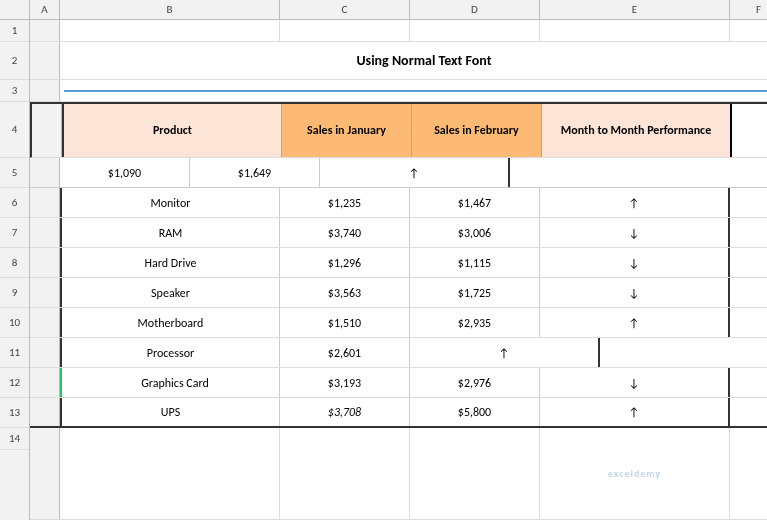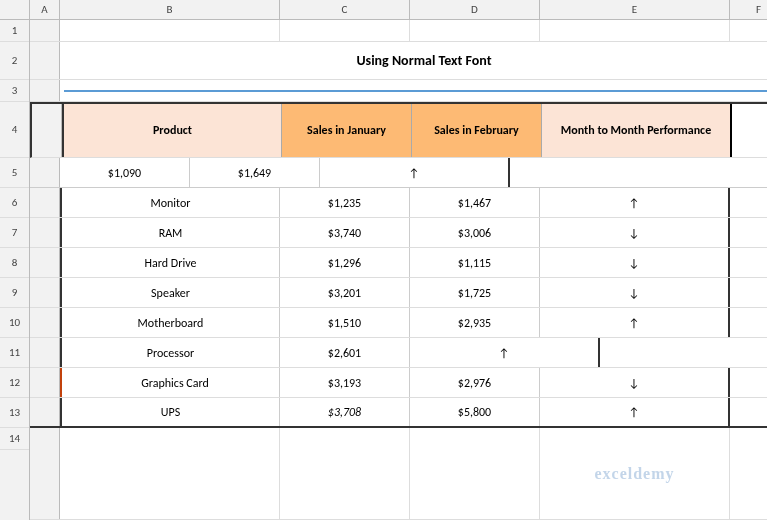--- a/index.html
+++ b/index.html
@@ -241,21 +241,21 @@
         <div class="cell col-b" style="border-left:2px solid #333; border-right:1px solid #ccc; justify-content:center;">Hard Drive</div>
         <div class="cell col-c" style="border-right:1px solid #ccc; justify-content:center;">$1,296</div>
         <div class="cell col-d" style="border-right:1px solid #ccc; justify-content:center;">$1,115</div>
         <div class="cell col-e" style="border-right:2px solid #333; justify-content:center;">↓</div>
         <div class="cell col-f"></div>
       </div>
 
       <div class="grid-row data-row-height">
         <div class="cell col-a" style="background:#f2f2f2; border-right:1px solid #bbb;"></div>
         <div class="cell col-b" style="border-left:2px solid #333; border-right:1px solid #ccc; justify-content:center;">Speaker</div>
-        <div class="cell col-c" style="border-right:1px solid #ccc; justify-content:center;">$3,201</div>
+        <div class="cell col-c" style="border-right:1px solid #ccc; justify-content:center;">$3,563</div>
         <div class="cell col-d" style="border-right:1px solid #ccc; justify-content:center;">$1,725</div>
         <div class="cell col-e" style="border-right:2px solid #333; justify-content:center;">↓</div>
         <div class="cell col-f"></div>
       </div>
 
       <div class="grid-row data-row-height">
         <div class="cell col-a" style="background:#f2f2f2; border-right:1px solid #bbb;"></div>
         <div class="cell col-b" style="border-left:2px solid #333; border-right:1px solid #ccc; justify-content:center;">Motherboard</div>
         <div class="cell col-c" style="border-right:1px solid #ccc; justify-content:center;">$1,510</div>
         <div class="cell col-d" style="border-right:1px solid #ccc; justify-content:center;">$2,935</div>
@@ -266,21 +266,21 @@
       <div class="grid-row data-row-height">
         <div class="cell col-a" style="background:#f2f2f2; border-right:1px solid #bbb;"></div>
         <div class="cell col-b" style="border-left:2px solid #333; border-right:1px solid #ccc; justify-content:center;">Processor</div>
         <div class="cell col-c" style="border-right:1px solid #ccc; justify-content:center;">$2,601</div>
         <div class="cell col-e" style="border-right:2px solid #333; justify-content:center;">↑</div>
         <div class="cell col-f"></div>
       </div>
 
       <div class="grid-row data-row-height">
         <div class="cell col-a" style="background:#f2f2f2; border-right:1px solid #bbb;"></div>
-        <div class="cell col-b" style="border-left:2px solid #c2410c; border-right:1px solid #ccc; justify-content:center;padding-left:13px;">Graphics Card</div>
+        <div class="cell col-b" style="border-left:2px solid #22c55e; border-right:1px solid #ccc; justify-content:center;padding-left:13px;">Graphics Card</div>
         <div class="cell col-c" style="border-right:1px solid #ccc; justify-content:center;">$3,193</div>
         <div class="cell col-d" style="border-right:1px solid #ccc; justify-content:center;">$2,976</div>
         <div class="cell col-e" style="border-right:2px solid #333; justify-content:center;">↓</div>
         <div class="cell col-f"></div>
       </div>
 
       <div class="grid-row data-row-height" style="border-bottom:2px solid #333;">
         <div class="cell col-a" style="background:#f2f2f2; border-right:1px solid #bbb;"></div>
         <div class="cell col-b" style="border-left:2px solid #333; border-right:1px solid #ccc; justify-content:center;">UPS</div>
         <div class="cell col-c" style="border-right:1px solid #ccc; justify-content:center;font-style:italic;">$3,708</div>
@@ -290,21 +290,21 @@
       </div>
 
       <div class="grid-row" style="flex:1;">
         <div class="cell col-a" style="background:#f2f2f2; border-right:1px solid #bbb; height:100%;"></div>
         <div class="cell col-b" style="height:100%;"></div>
         <div class="cell col-c" style="height:100%;"></div>
         <div class="cell col-d" style="height:100%;"></div>
         <div class="cell col-e" style="height:100%;">
 
           <div style="position:relative; width:100%; display:flex; justify-content:center; align-items:center;">
-            <div style="font-size:16px; color:#aac4e0; font-weight:bold; letter-spacing:1px; opacity:0.7;font-family:Liberation Serif, serif;">exceldemy</div>
+            <div style="font-size:10px; color:#aac4e0; font-weight:bold; letter-spacing:1px; opacity:0.7;">exceldemy</div>
           </div>
         </div>
         <div class="cell col-f" style="height:100%;"></div>
       </div>
 
     </div>
   </div>
 </div>
 
 </body></html>

